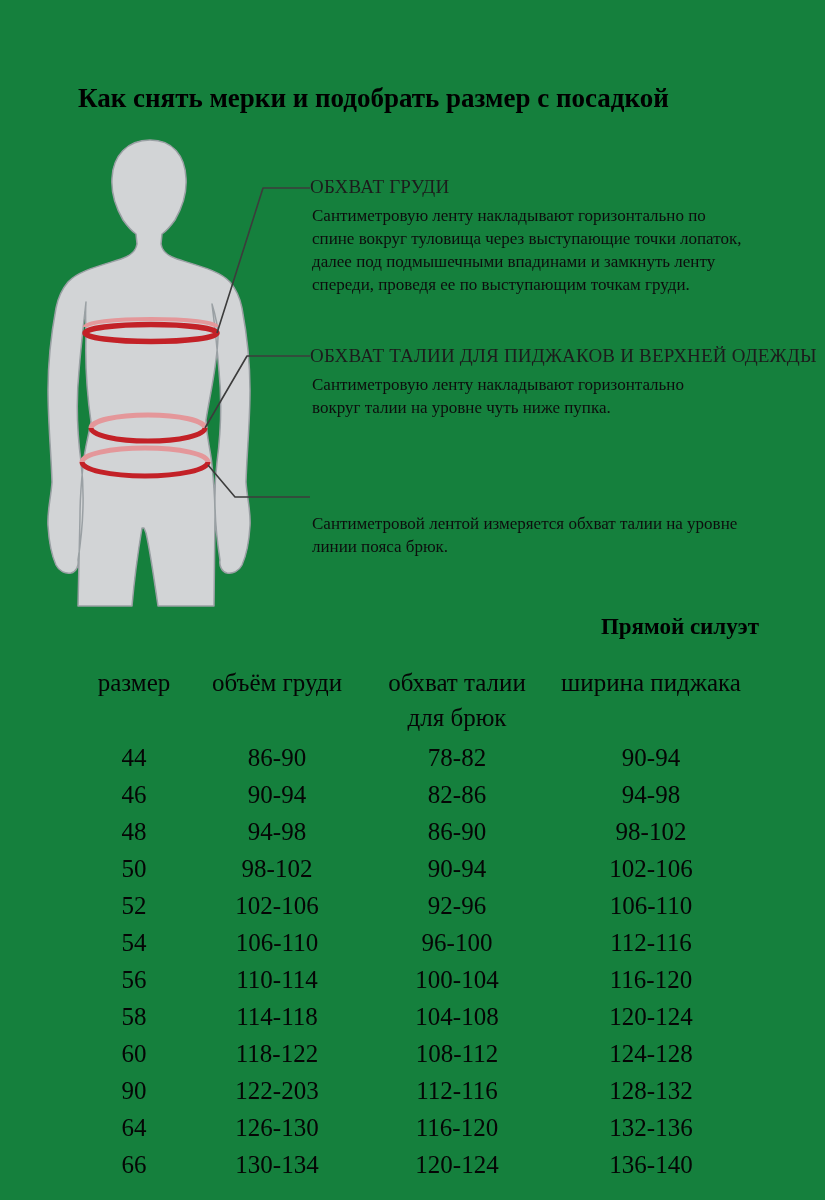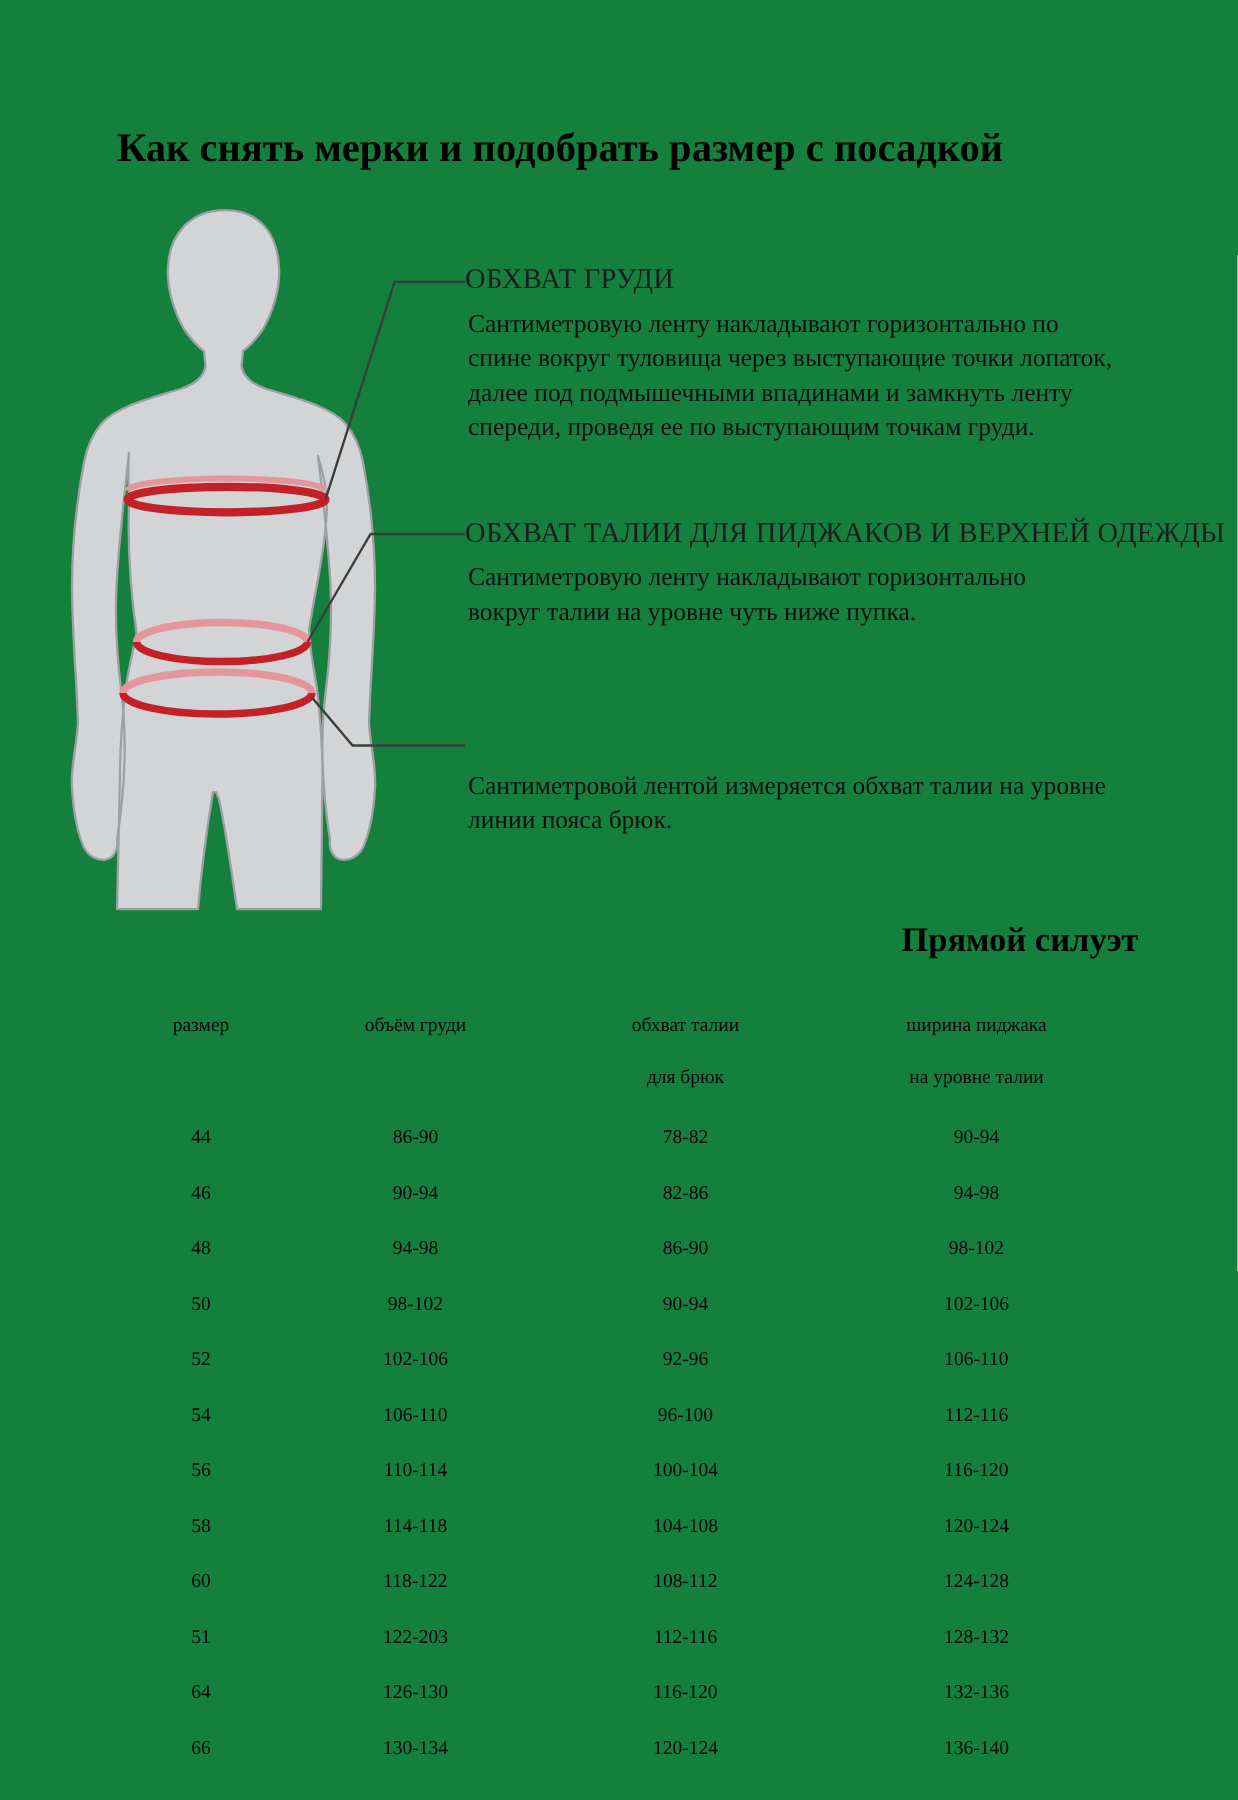--- a/index.html
+++ b/index.html
@@ -66,21 +66,21 @@
   }
   .hrow, .trow {
     display: grid;
     grid-template-columns: 98px 188px 172px 216px;
   }
   .hrow .tcell { height: 40px; line-height: 40px; }
   .hrow.second .tcell { height: 36px; line-height: 30px; }
   .trow .tcell { height: 37px; line-height: 37px; }
   .tcell {
     text-align: center;
-    font-size: 13px;
+    font-size: 25px;
     color: #050505;
     white-space: nowrap;
   }
 </style>
 </head>
 <body>
 
 <div class="page">
 
   <div class="main-title">Как снять мерки и подобрать размер с посадкой</div>
@@ -173,21 +173,20 @@
     <div class="hrow">
       <div class="tcell">размер</div>
       <div class="tcell">объём груди</div>
       <div class="tcell">обхват талии</div>
       <div class="tcell">ширина пиджака</div>
     </div>
     <div class="hrow second">
       <div class="tcell"></div>
       <div class="tcell"></div>
       <div class="tcell">для брюк</div>
-      <div class="tcell">на уровне талии</div>
     </div>
     <div>
         <div class="trow">
           <div class="tcell">44</div>
           <div class="tcell">86-90</div>
           <div class="tcell">78-82</div>
           <div class="tcell">90-94</div>
         </div>
         <div class="trow">
           <div class="tcell">46</div>
@@ -231,21 +230,21 @@
           <div class="tcell">104-108</div>
           <div class="tcell">120-124</div>
         </div>
         <div class="trow">
           <div class="tcell">60</div>
           <div class="tcell">118-122</div>
           <div class="tcell">108-112</div>
           <div class="tcell">124-128</div>
         </div>
         <div class="trow">
-          <div class="tcell">51</div>
+          <div class="tcell">90</div>
           <div class="tcell">122-203</div>
           <div class="tcell">112-116</div>
           <div class="tcell">128-132</div>
         </div>
         <div class="trow">
           <div class="tcell">64</div>
           <div class="tcell">126-130</div>
           <div class="tcell">116-120</div>
           <div class="tcell">132-136</div>
         </div>

